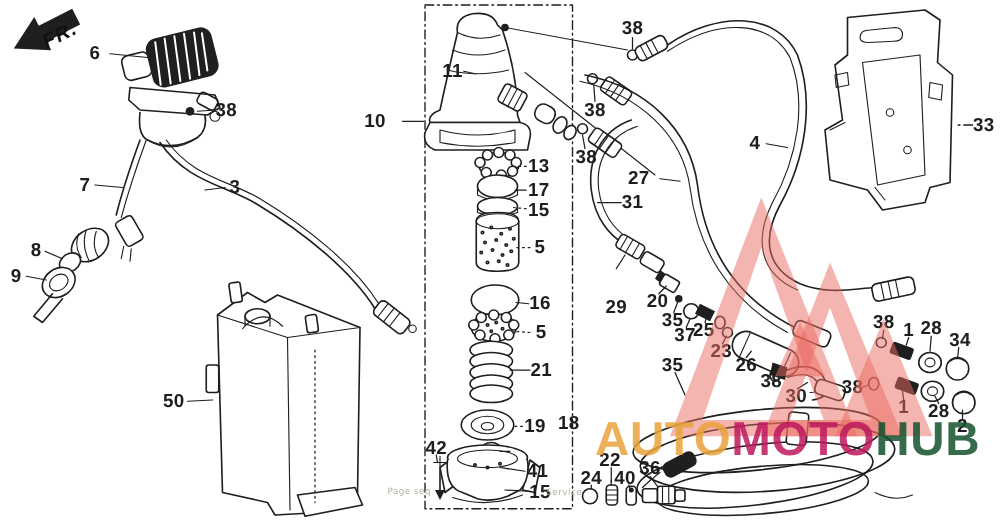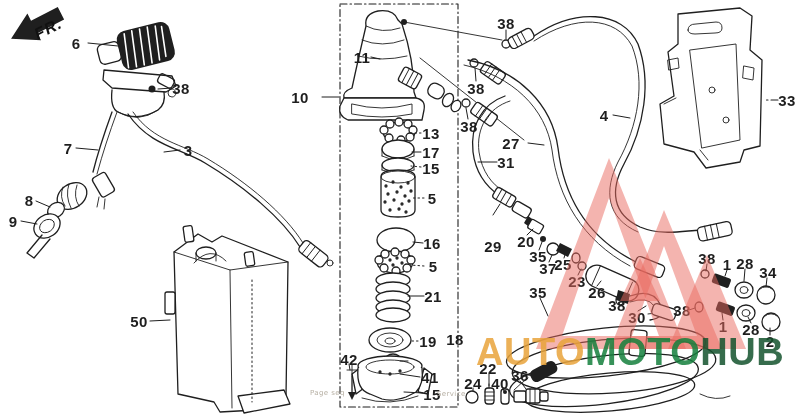--- a/index.html
+++ b/index.html
@@ -360,16 +360,16 @@
   <svg class="layer wm" width="800" height="416" viewBox="0 0 800 416" style="color: rgb(234, 106, 95);">
     <g fill="currentColor" fill-opacity="0.5">
       <path fill-rule="evenodd" d="M609 158 L686 349 L536 349 Z M609 198 L659 336 L562 336 Z"></path>
       <path fill-rule="evenodd" d="M664 210 L722 349 L610 349 Z M664 246 L697 336 L632 336 Z"></path>
       <path d="M640 258 L660 301 L620 301 Z"></path>
       <path d="M707 255 L746 349 L668 349 Z"></path>
     </g>
   </svg>
 
   <div class="wm-text">
-    <span style="color: rgb(233, 164, 59);">AUTO</span><span style="color: #15803d;">MOTO</span><span style="color: #14532d;">HUB</span>
+    <span style="color: rgb(233, 164, 59);">AUTO</span><span style="color: #be185d;">MOTO</span><span style="color: #14532d;">HUB</span>
   </div>
 
 </div>
 
 </body></html>

